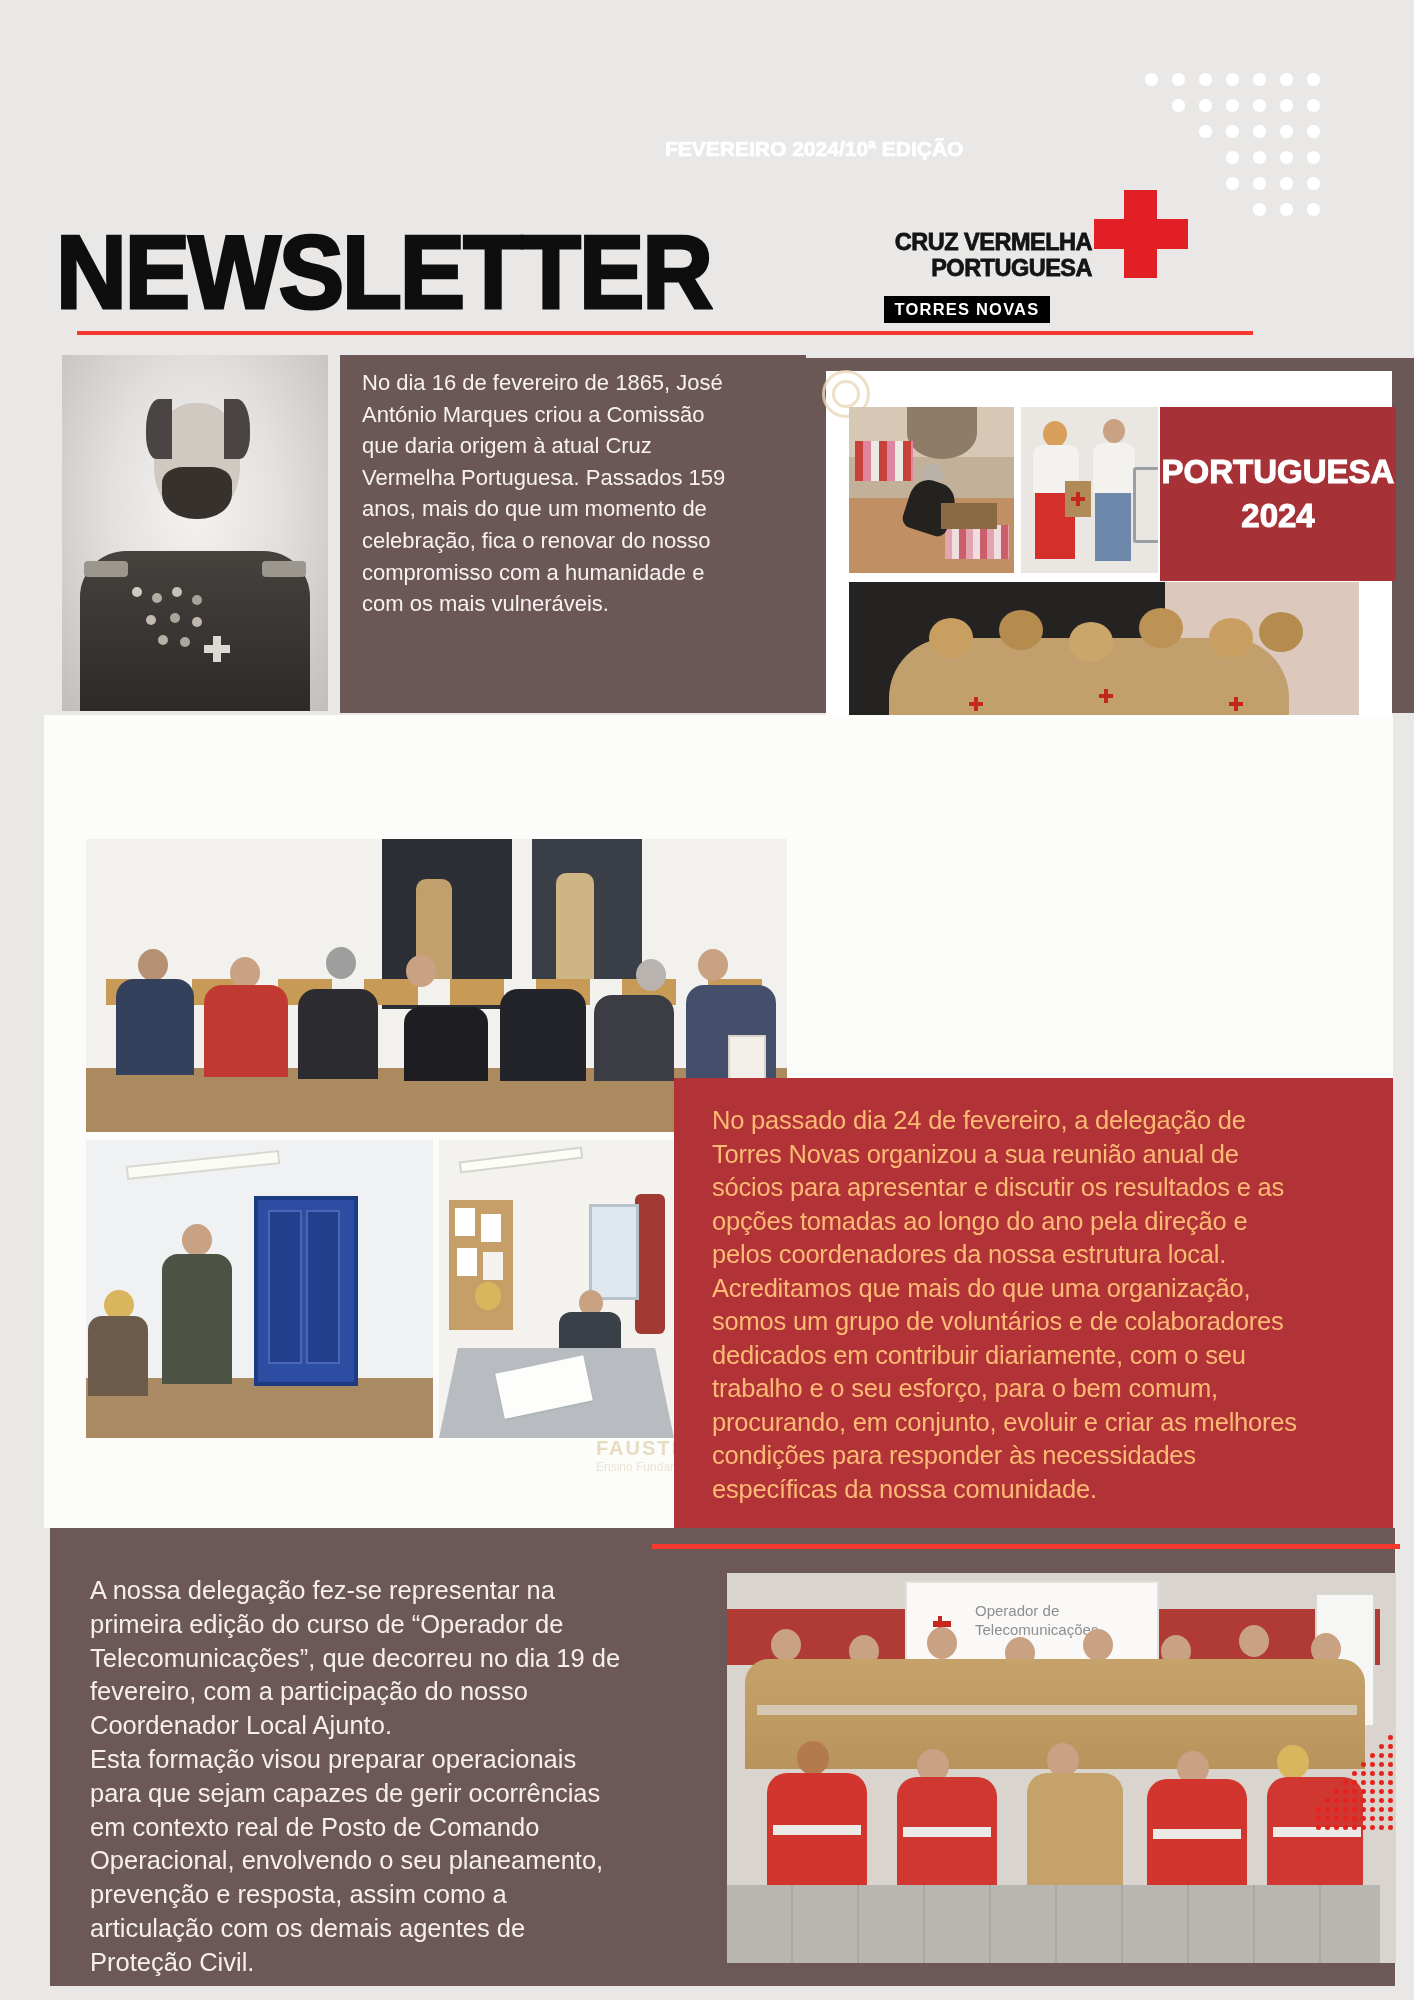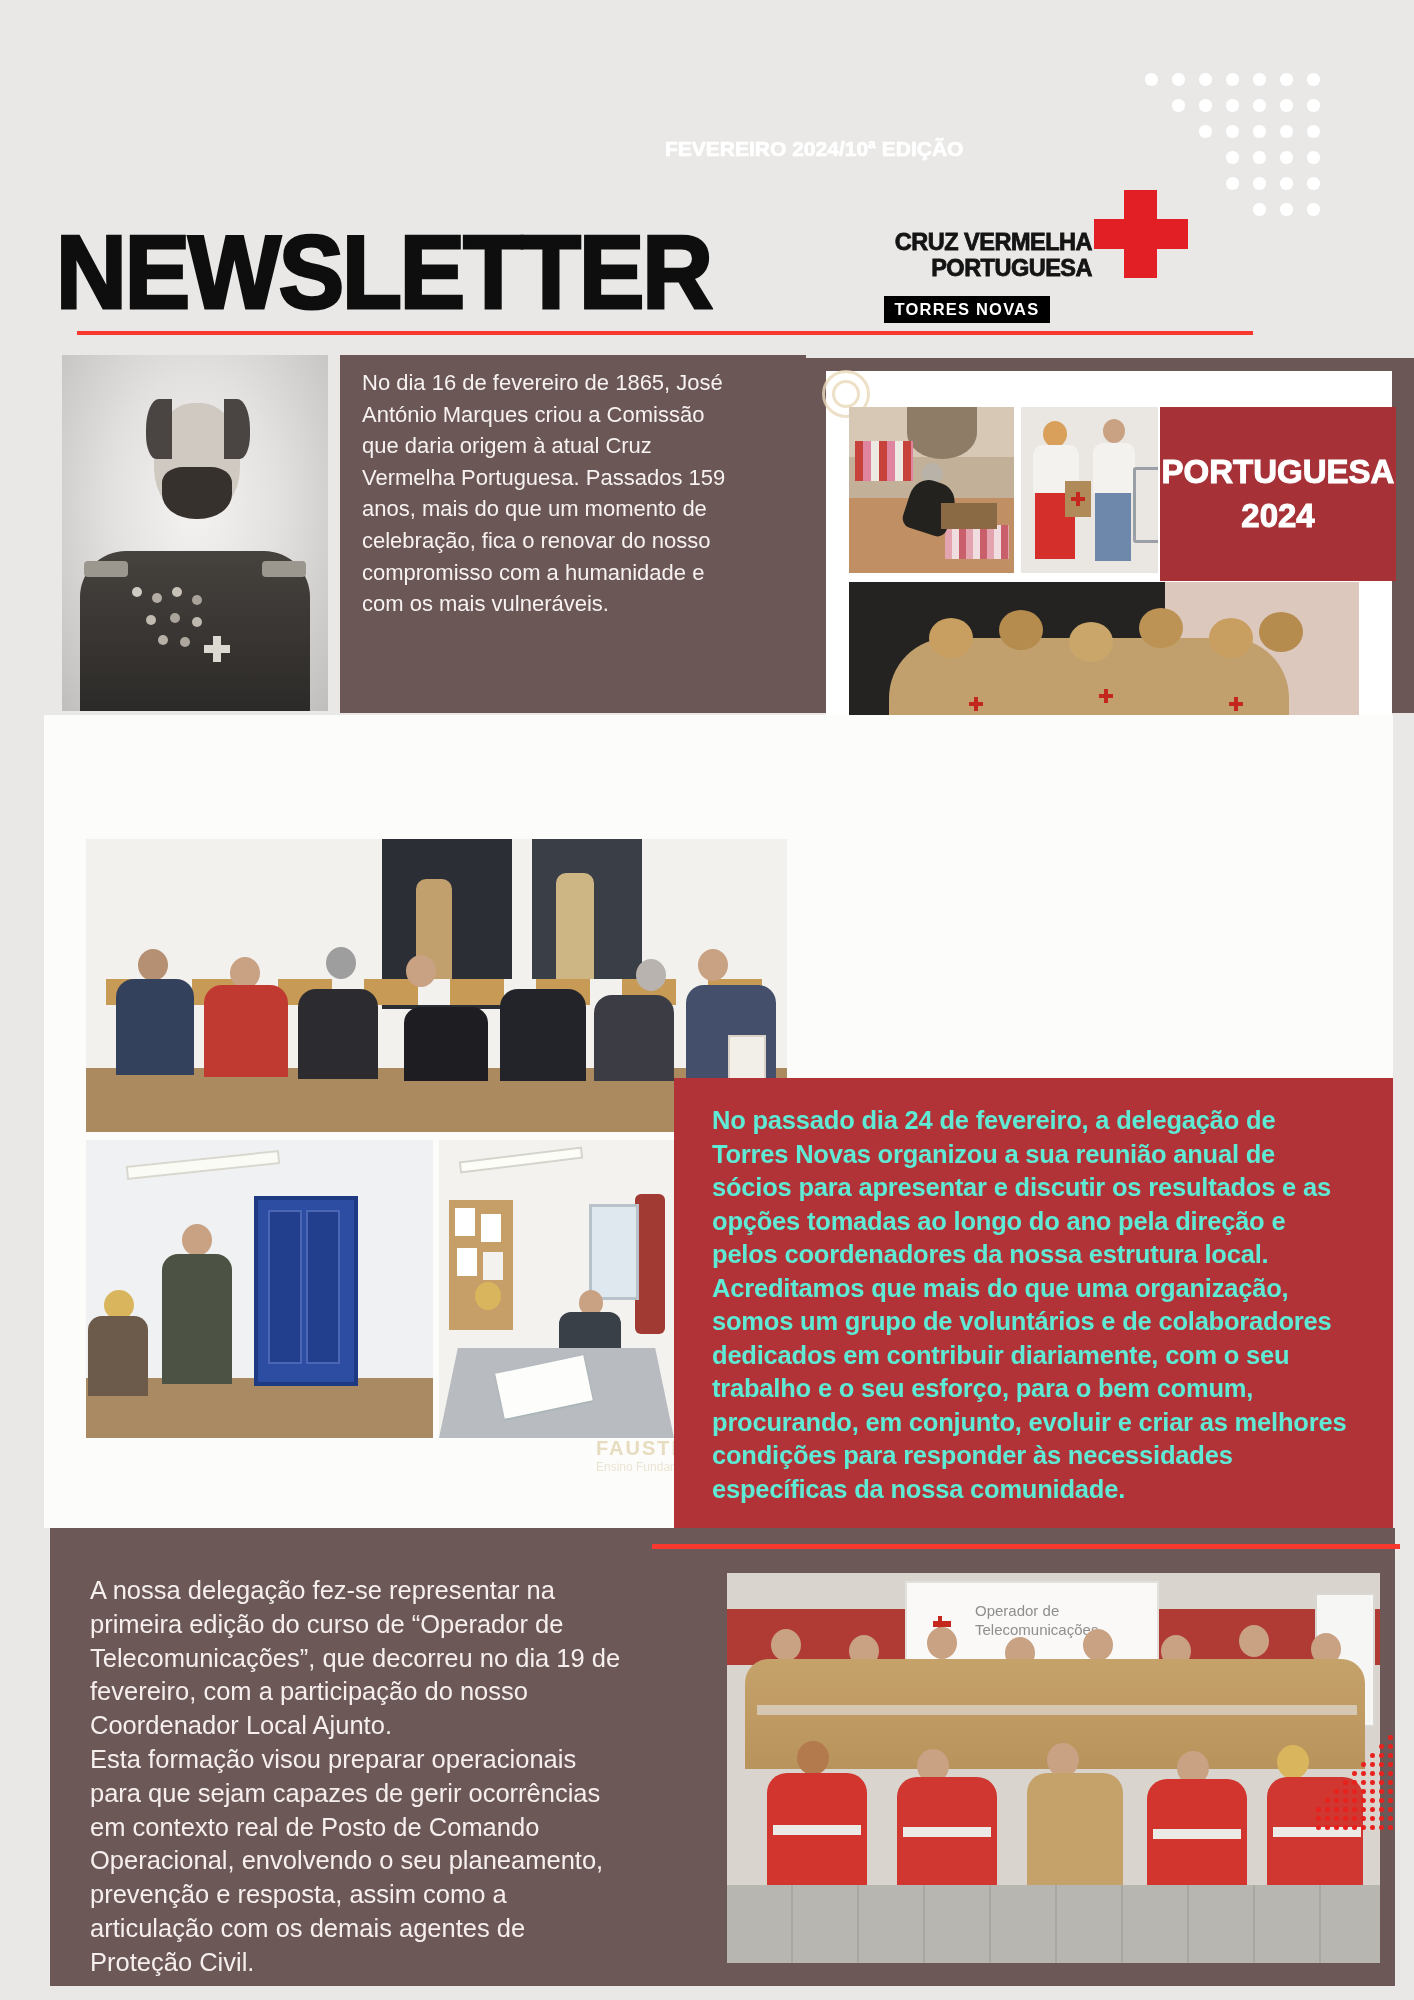--- a/index.html
+++ b/index.html
@@ -42,21 +42,21 @@
   .card{left:826px;top:371px;width:566px;height:685px;background:#ffffff;}
   .spiral{left:822px;top:370px;width:42px;height:42px;border:3px solid #ead9ba;border-radius:50%;opacity:.8;}
   .spiral i{position:absolute;left:7px;top:7px;width:22px;height:22px;border:3px solid #ead9ba;border-radius:50%;display:block;}
 
   .fevbox{left:1160px;top:407px;width:236px;height:174px;background:#a63238;display:flex;flex-direction:column;
     align-items:center;justify-content:center;color:#fff;font-size:33px;font-weight:800;line-height:44px;
     -webkit-text-stroke:1px #fff;}
 
   .midcard{left:44px;top:715px;width:1349px;height:813px;background:#fcfcfb;}
 
-  .reunion{left:674px;top:1078px;width:719px;height:450px;background:#b13338;color:#5eead4;font-weight:bold;}
+  .reunion{left:674px;top:1078px;width:719px;height:450px;background:#b13338;color:#fdba74;}
   .reunion .para{margin:26px 28px 0 38px;font-size:25.5px;line-height:33.5px;letter-spacing:-.2px;}
 
   .brownbox{left:50px;top:1528px;width:1345px;height:458px;background:#6b5857;color:#f6efee;}
   .brownbox .para{margin:46px 0 0 40px;font-size:25.5px;line-height:33.8px;}
 
   .thinline{left:652px;top:1544px;width:748px;height:5px;background:#f7382e;}
 
   
   .wm .b{font-weight:800;letter-spacing:2px;}
   .wm1{left:1226px;top:1026px;color:#e6e1d6;opacity:.9;}
@@ -310,21 +310,21 @@
 Esta formação visou preparar operacionais
 para que sejam capazes de gerir ocorrências
 em contexto real de Posto de Comando
 Operacional, envolvendo o seu planeamento,
 prevenção e resposta, assim como a
 articulação com os demais agentes de
 Proteção Civil.</div>
   </div>
   <div class="abs thinline"></div>
 
-  <div class="ph photoH" style="left:727px;top:1573px;width:653px;height:390px;">
+  <div class="ph photoH" style="left:727px;top:1573px;width:653px;height:390px;padding-left:16px;">
     <span style="left:0;top:36px;width:200px;height:56px;background:#b03a34;"></span>
     <span style="left:430px;top:36px;width:223px;height:56px;background:#b03a34;"></span>
     <span style="left:0;top:312px;width:653px;height:78px;background:repeating-linear-gradient(90deg,#b7b6b1 0 64px,#a8a7a2 64px 66px);"></span>
     <span style="left:178px;top:8px;width:250px;height:112px;background:#faf9f7;border:2px solid #e3e1dc;"></span>
     <span class="crossmini" style="left:206px;top:48px;width:18px;height:6px;"></span>
     <span class="screen-label" style="left:248px;top:28px;width:170px;">Operador de
 Telecomunicações</span>
     <span style="left:588px;top:20px;width:56px;height:130px;background:#f6f6f4;border:2px solid #d9d7d2;"></span>
     <span class="head" style="left:44px;top:56px;width:30px;height:32px;box-shadow:78px 6px 0 #c9a183,156px -2px 0 #c9a183,234px 8px 0 #c9a183,312px 0 0 #c9a183,390px 6px 0 #c9a183,468px -4px 0 #c9a183,540px 4px 0 #c9a183;"></span>
     <span style="left:18px;top:86px;width:620px;height:110px;background:linear-gradient(#c6a26b,#b9935c);border-radius:24px 24px 0 0;"></span>

